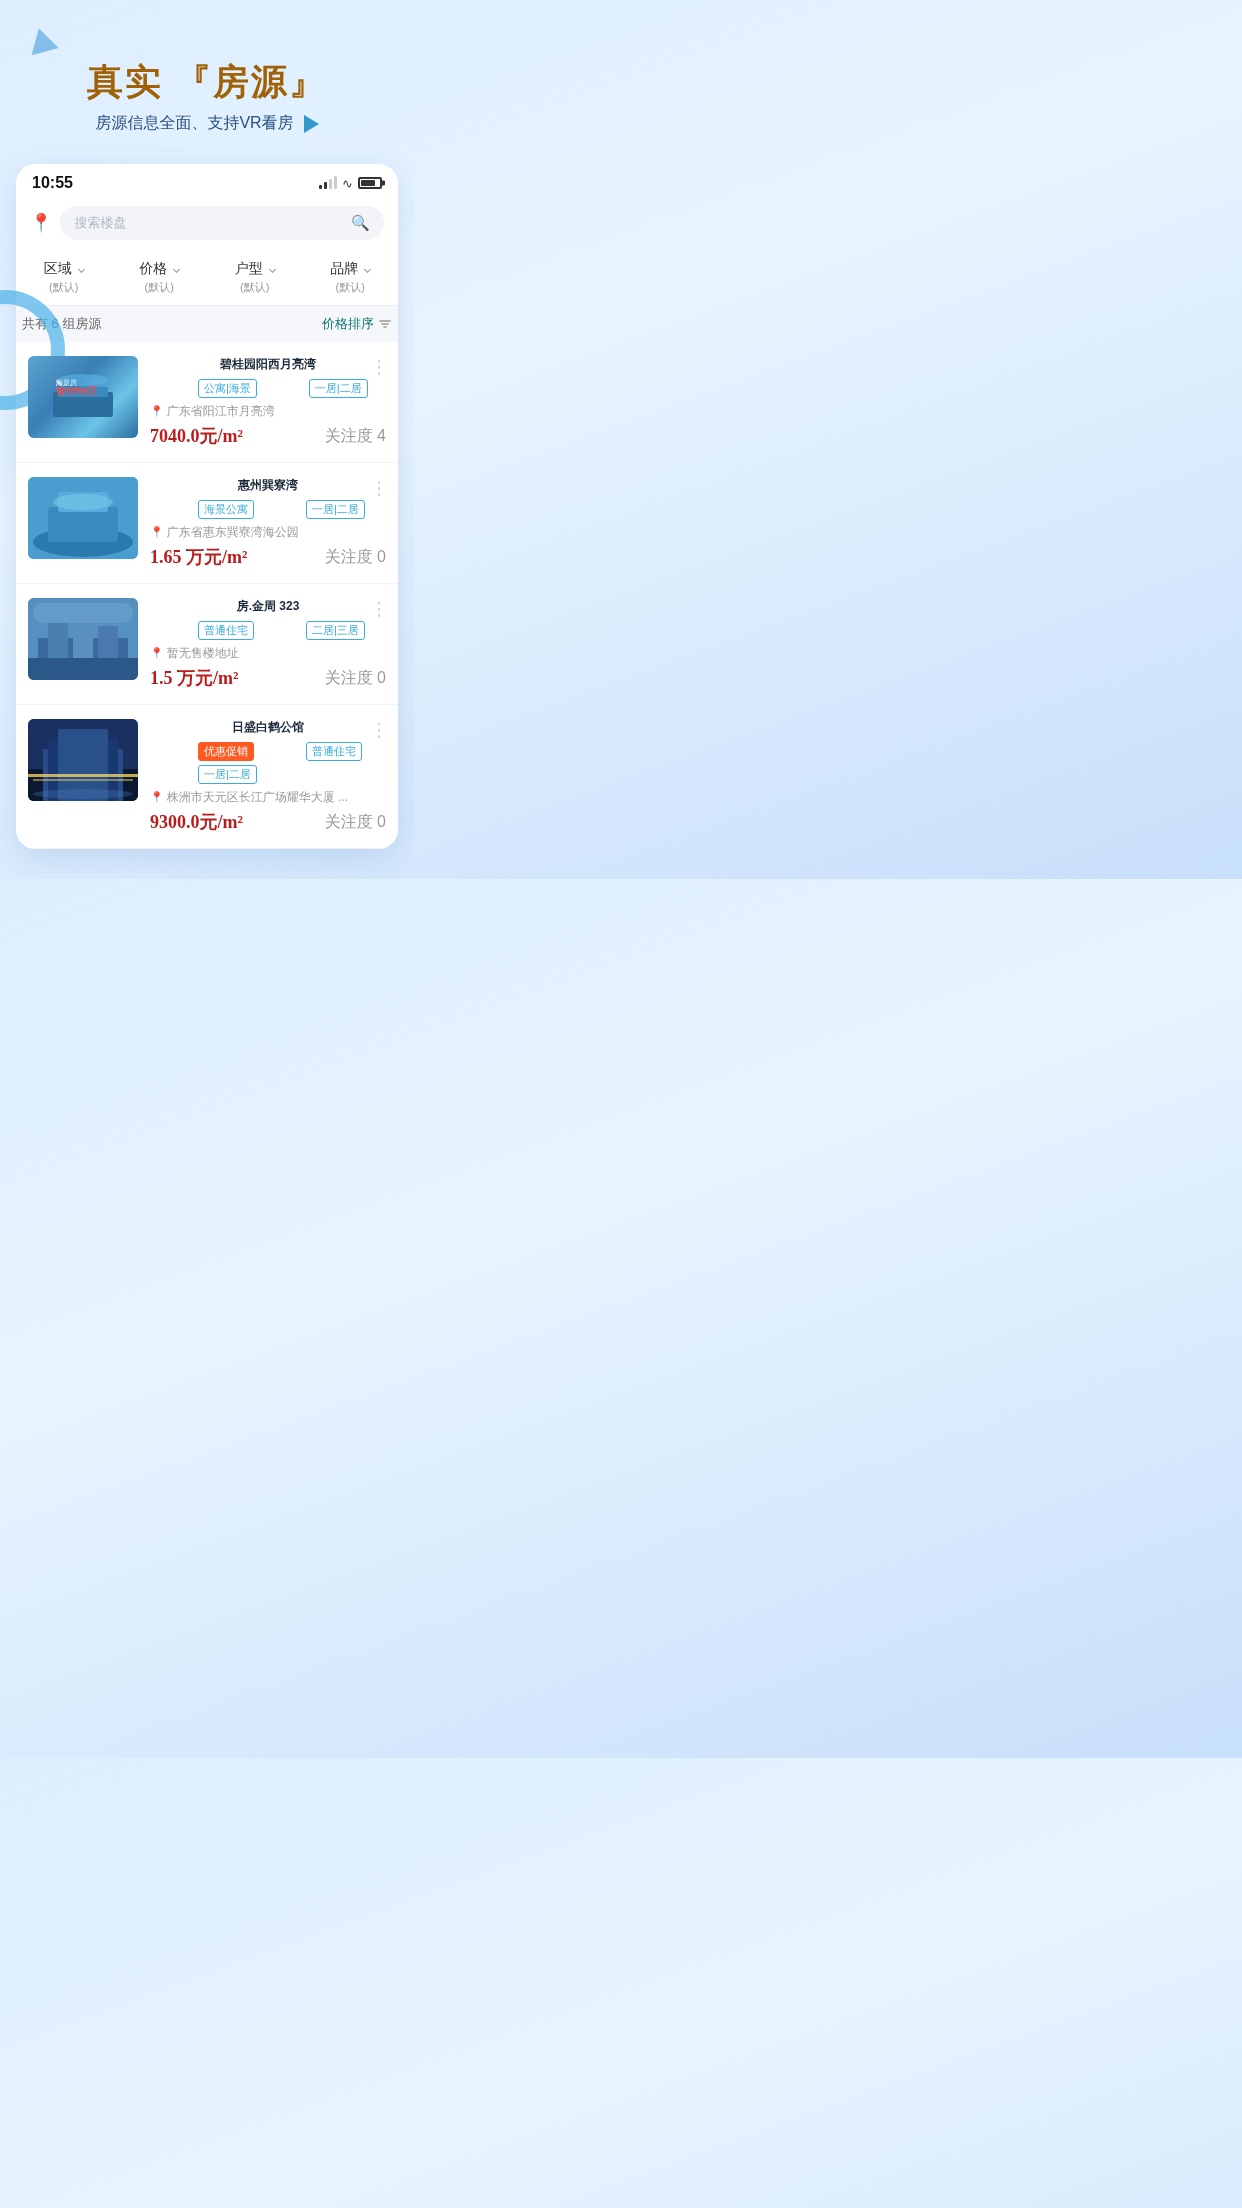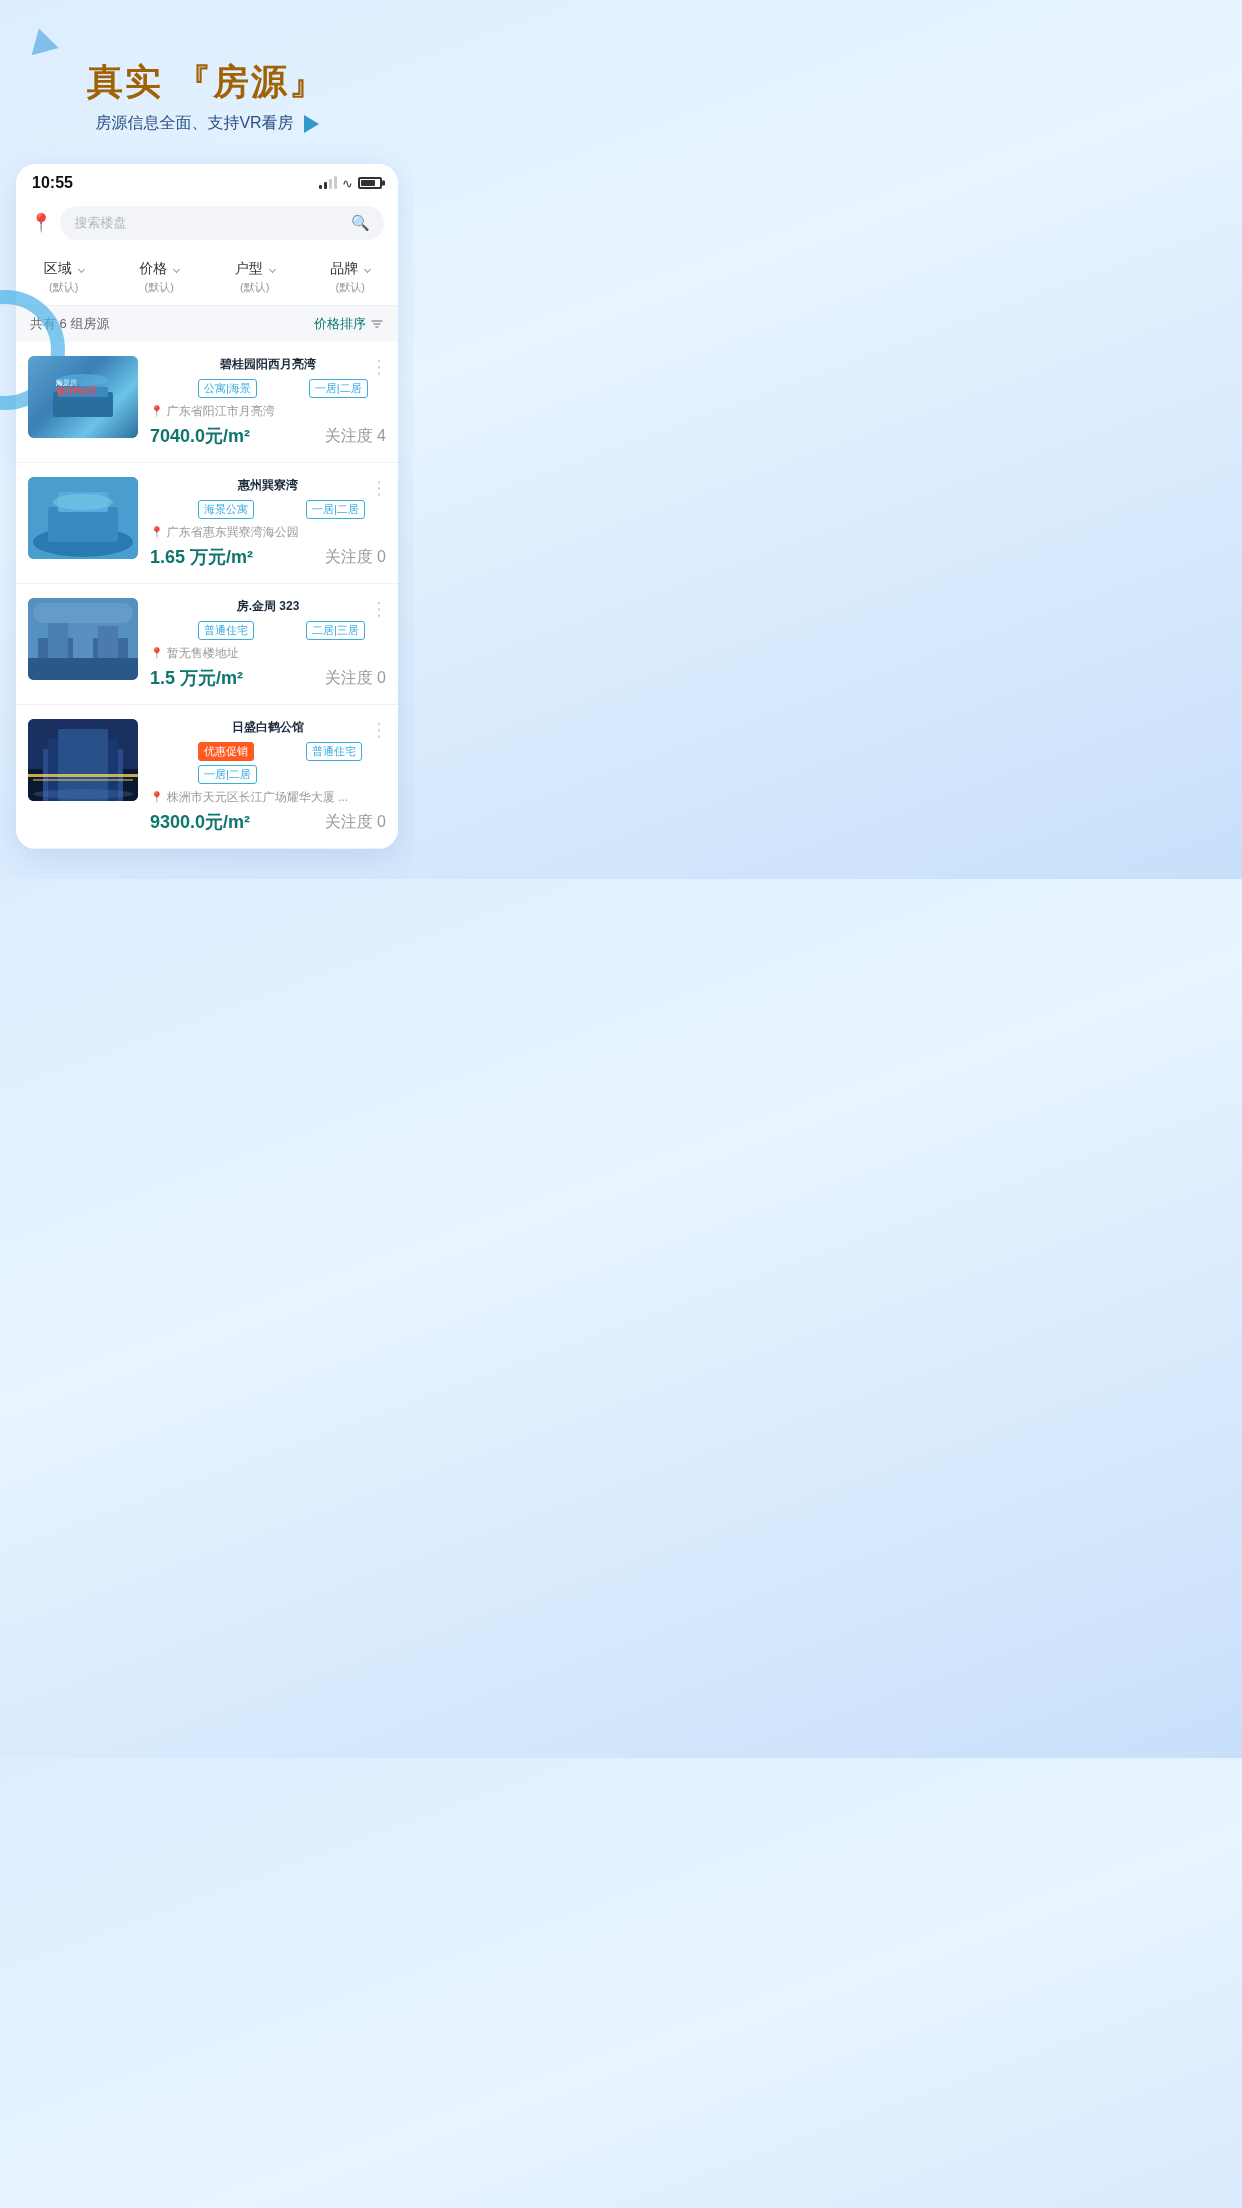--- a/index.html
+++ b/index.html
@@ -211,21 +211,21 @@
       transform: rotate(45deg);
       margin-left: 3px;
       vertical-align: middle;
     }
 
     
     .results-bar {
       display: flex;
       justify-content: space-between;
       align-items: center;
-      padding: 9px 14px;
+      padding: 9px 6px;
       background: #f5f7fa;
     }
     .results-count {
       font-size: 13px;
       color: #666;
     }
     .sort-label {
       font-size: 13px;
       color: #0f766e;
       display: flex;
@@ -328,21 +328,22 @@
       text-overflow: ellipsis;
     }
     .price-row {
       display: flex;
       align-items: center;
       justify-content: space-between;
     }
     .price {
       font-size: 18px;
       font-weight: 700;
-      color: #0f766e;
+      color: #b91c1c;
+      font-family: Liberation Serif, serif;
     }
     .attention {
       font-size: 16px;
       color: #999;
     }
     .more-btn {
       position: absolute;
       top: 14px;
       right: 10px;
       color: #ccc;

